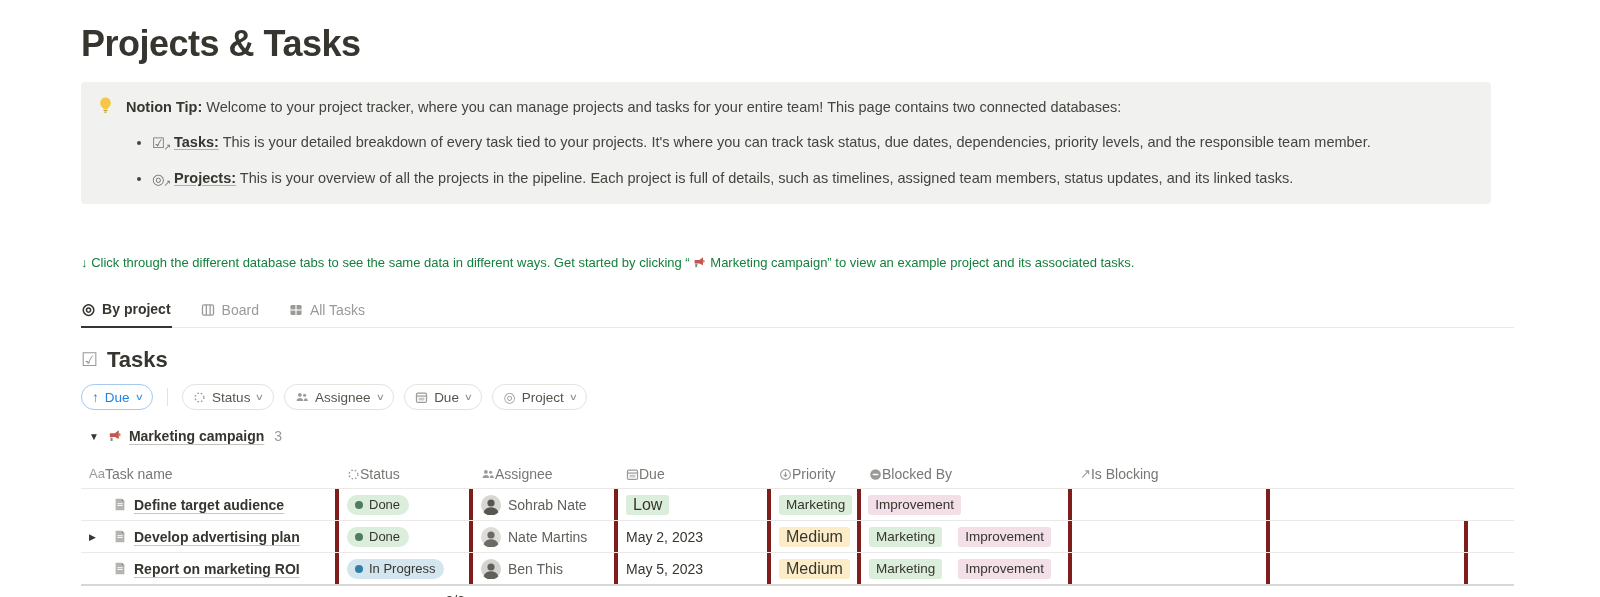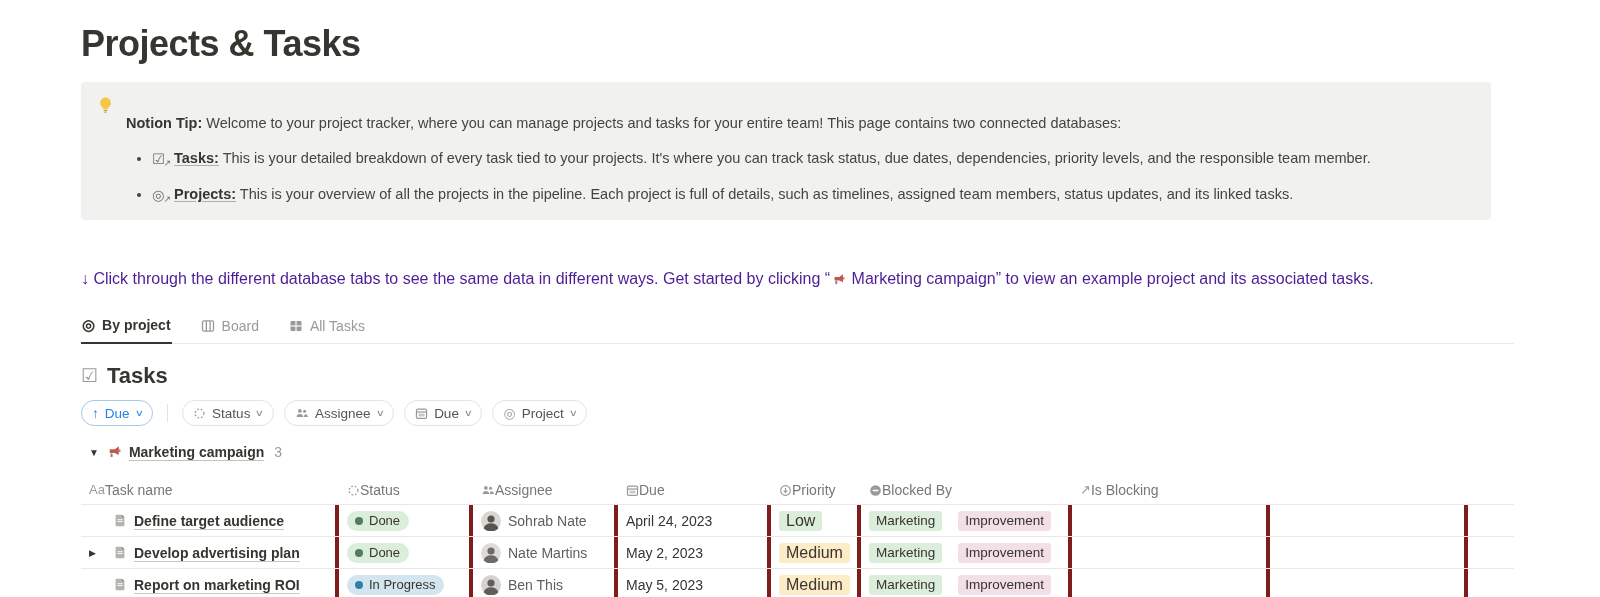--- a/index.html
+++ b/index.html
@@ -4,31 +4,31 @@
 <style>
   html,body{margin:0;padding:0;background:#fff;}
   body{width:1600px;height:597px;overflow:hidden;font-family:"Liberation Sans",sans-serif;color:#37352f;}
   .content{padding:16px 0 0 81px;width:1433px;}
 
   
   .page-title{font-size:36px;font-weight:700;letter-spacing:-0.5px;line-height:44px;margin:6px 0 0;}
 
   
   .callout{margin-top:16px;width:1410px;box-sizing:border-box;background:#f1f1ef;border-radius:4px;padding:14px 16px;display:flex;gap:12px;}
-  .callout-body{font-size:14.5px;line-height:22px;color:#45443f;margin-top:16px;}
+  .callout-body{font-size:14.5px;line-height:22px;color:#45443f;}
   .callout-tip{margin:0;}
   .callout-tip b{color:#37352f;}
   .callout ul{margin:6px 0 0;padding-left:26px;}
   .callout li{margin-top:13px;}
   .dbicon{position:relative;display:inline-block;width:17px;margin-right:5px;color:#6f6e69;vertical-align:-1px;}
   .dbicon .sub{position:absolute;right:-2px;bottom:-4px;font-size:9px;color:#6f6e69;}
   .link-label{font-weight:700;color:#37352f;text-decoration:underline;text-decoration-color:rgba(55,53,47,.35);text-underline-offset:2px;}
 
   
-  .instruction{margin:48px 0 0;color:#4c1d95;font-size:16px;line-height:22px;}
+  .instruction{margin:48px 0 0;color:#15803d;font-size:13px;line-height:22px;}
   .instruction .mega{vertical-align:-2px;margin:0 2px;}
 
   
   .tabs{margin-top:22px;display:flex;gap:28px;border-bottom:1px solid #e9e9e7;width:1433px;}
   .tab{display:flex;align-items:center;gap:7px;padding:5px 1px 9px;font-size:14px;color:#9b9a97;cursor:pointer;}
   .tab.active{color:#37352f;font-weight:700;border-bottom:2px solid #37352f;margin-bottom:-1px;}
   .tab .glyph{font-size:15px;line-height:14px;}
 
   
   .section-title{margin-top:18px;display:flex;align-items:center;gap:9px;font-size:22px;font-weight:700;line-height:28px;}
@@ -298,23 +298,20 @@
               <svg width="20" height="20" viewBox="0 0 20 20">
                 <circle cx="10" cy="10" r="10" fill="#d8d7d4"></circle>
                 <circle cx="10" cy="8" r="3.6" fill="#57564f"></circle>
                 <path d="M2.6 17.2c1.1-3.3 4-4.9 7.4-4.9s6.3 1.6 7.4 4.9a10 10 0 0 1-14.8 0z" fill="#57564f"></path>
               </svg>
             </span>
             <span>Sohrab Nate</span>
           </span>
         </div>
       <div class="cell">
-          <span class="due-text">April 24, 2023</span>
-        </div>
-      <div class="cell">
           <span class="ppill low">Low</span>
         </div>
       <div class="cell">
           <span class="tagp green">Marketing</span>
           <span class="tagp pink">Improvement</span>
         </div>
       <div class="cell"></div>
       <div class="cell"></div>
       <div class="cell filler"></div>
     </div>

